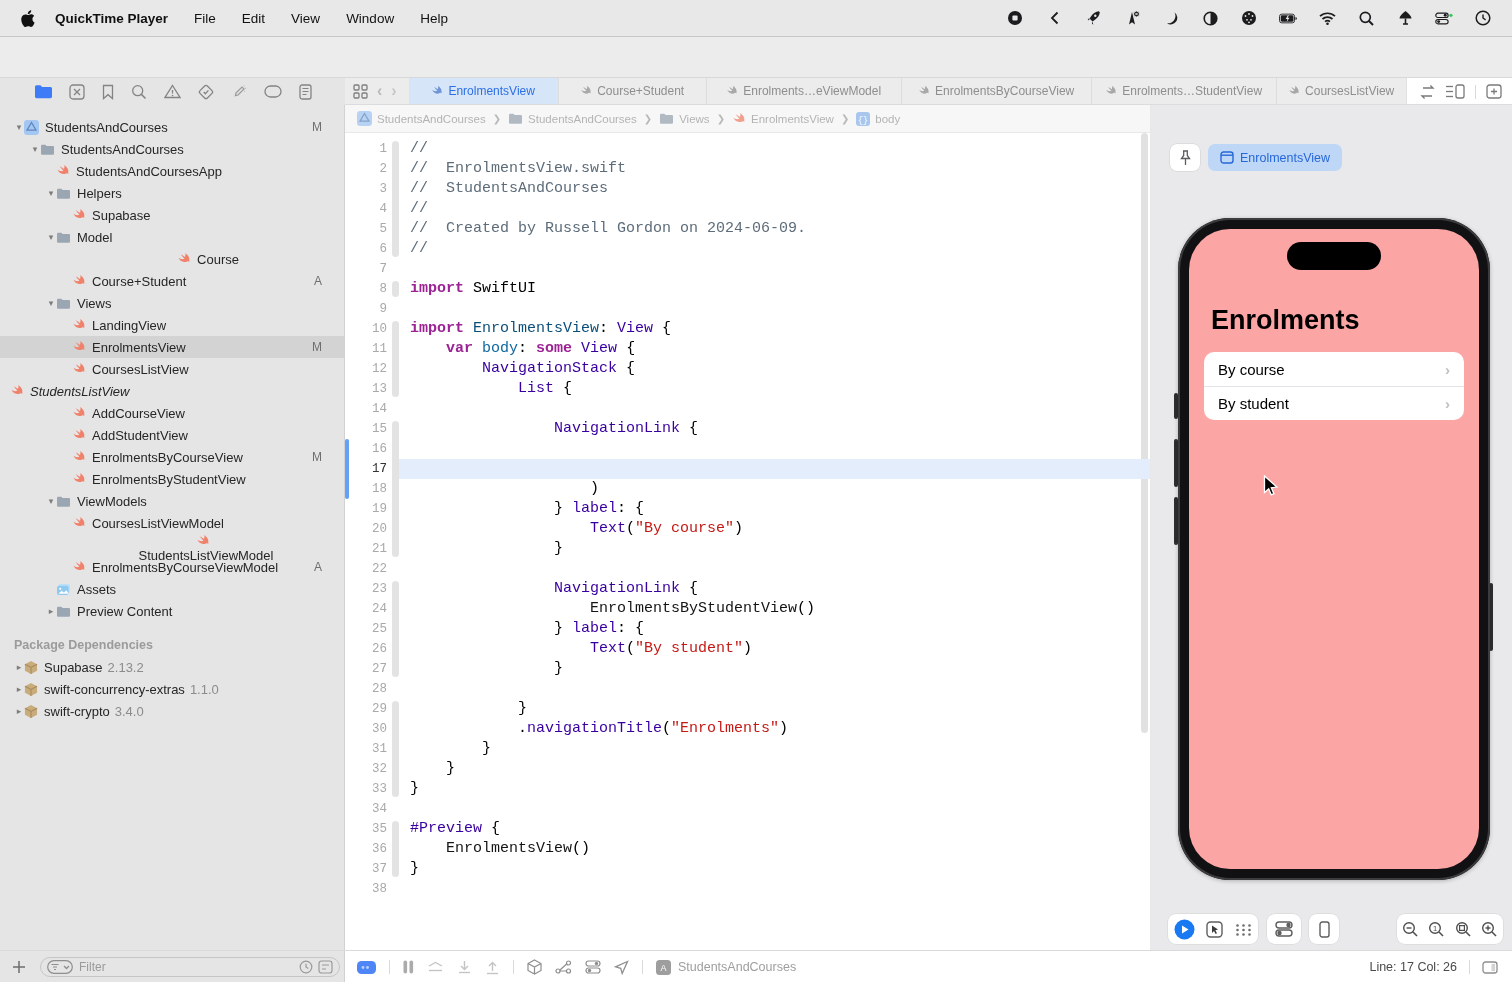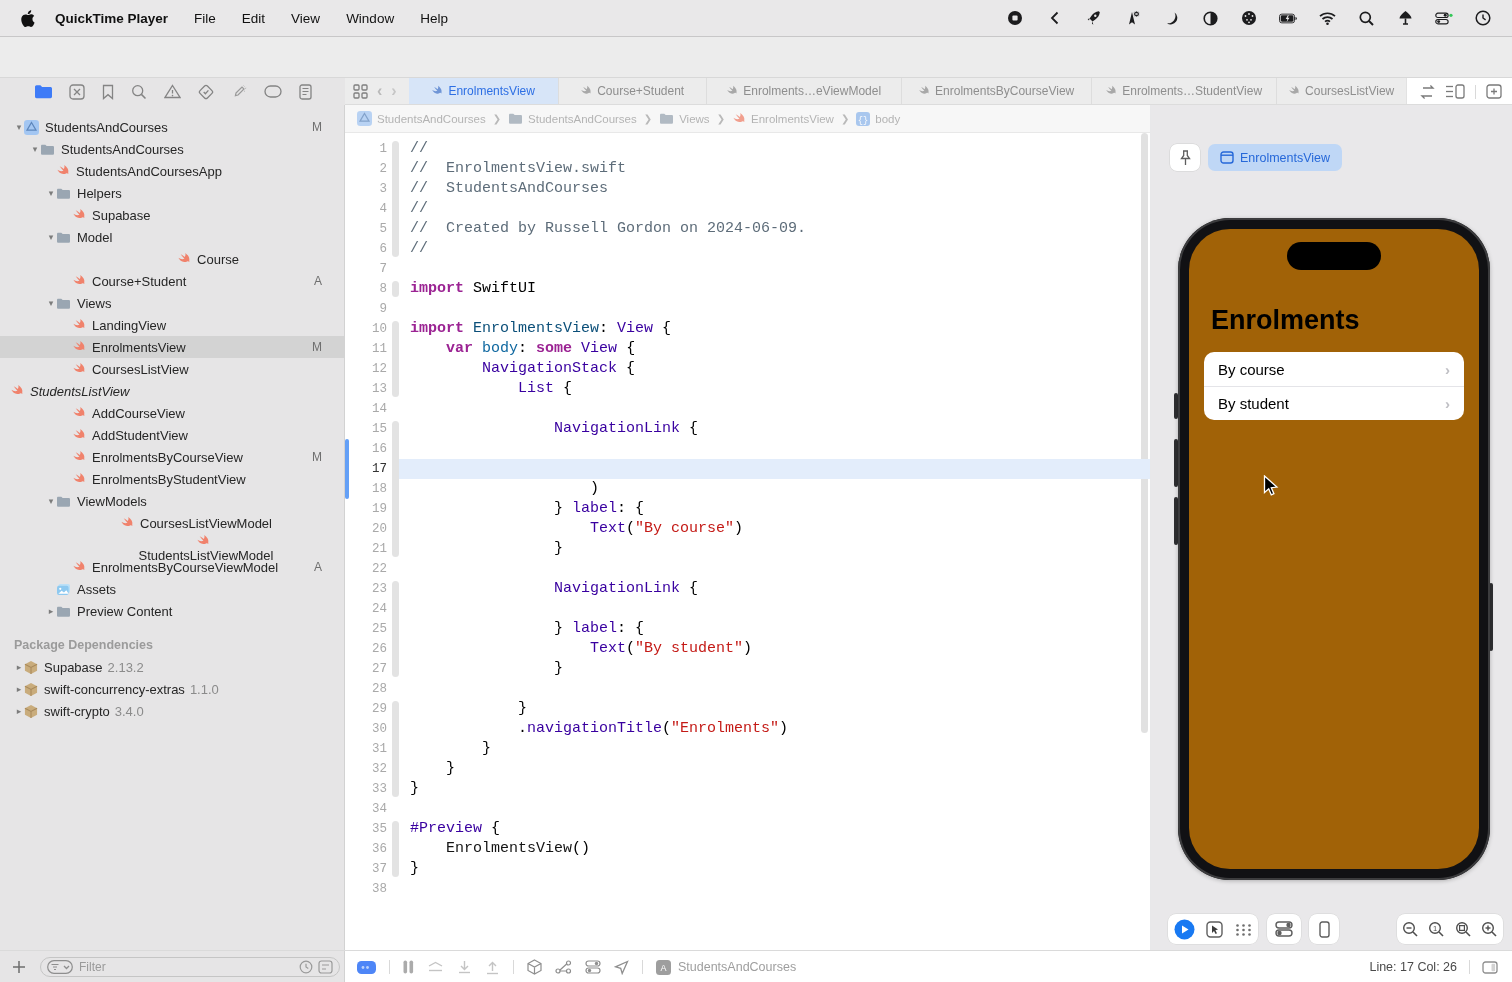--- a/index.html
+++ b/index.html
@@ -87,21 +87,21 @@
 
   
   #canvas { position:absolute; left:1151px; top:105px; width:361px; height:845px; background:#E9E8EA; }
   #pin-btn { position:absolute; left:19px; top:39px; width:30px; height:27px; background:#FFF;
     border-radius:7px; box-shadow:0 0 0 0.5px #D0D0D0; display:flex; align-items:center; justify-content:center; }
   #preview-chip { position:absolute; left:57px; top:39px; height:27px; background:#BFD7F6;
     border-radius:7px; display:flex; align-items:center; gap:6px; padding:0 12px;
     font-size:12.5px; color:#2668D9; }
   #phone { position:absolute; left:27px; top:113px; width:312px; height:662px; background:#111114;
     border-radius:52px; box-shadow:0 0 0 2px #3C3C3E inset, 0 1px 4px rgba(0,0,0,.25); }
-  #screen { position:absolute; left:11px; top:11px; right:11px; bottom:11px; background:#a16207;
+  #screen { position:absolute; left:11px; top:11px; right:11px; bottom:11px; background:#fca5a5;
     border-radius:41px; overflow:hidden;padding-left:28px; }
   #island { position:absolute; left:50%; top:13px; transform:translateX(-50%); width:94px; height:28px;
     background:#000; border-radius:15px; }
   #pv-title { position:absolute; left:22px; top:76px; font-size:27px; font-weight:bold; color:#000; }
   #pv-list { position:absolute; left:15px; top:123px; right:15px; background:#FFF; border-radius:10px; }
   .pv-row { height:34px; display:flex; align-items:center; padding:0 14px; font-size:15px; color:#000;
     position:relative; }
   .pv-row + .pv-row { border-top:0.5px solid #E4E4E8; }
   .pv-chev { margin-left:auto; color:#BFBFC4; font-size:15px; font-weight:bold; }
   .nub { position:absolute; width:4px; background:#2E2E31; border-radius:2px; }
@@ -647,21 +647,21 @@
       </div>
       <div class="trow" style="padding-left: 46px;">
         <span class="chev">▾</span>
         <span>
           <svg width="15" height="13" viewBox="0 0 16 14">
             <path d="M1 3.2C1 2.4 1.6 1.8 2.4 1.8h3.2l1.5 1.5h6.5c.8 0 1.4.6 1.4 1.4v6.5c0 .8-.6 1.4-1.4 1.4H2.4c-.8 0-1.4-.6-1.4-1.4z" fill="#9AA6B2"></path>
           </svg>
         </span>
         <span class="lbl">ViewModels</span>
       </div>
-      <div class="trow" style="padding-left: 62px; margin-left: 48px;">
+      <div class="trow" style="padding-left: 62px;">
         <span class="chev"></span>
         <span>
           <svg width="14" height="14" viewBox="0 0 16 16">
             <path d="M13.6 10.8c.9-1.8.6-4-.5-5.9C12.2 3.3 10.8 2 9.4 1c.6 1.7.3 3.4-.6 4.6C7.6 4.7 6 3.6 4.2 2.7c1.1 1.7 2.7 3.5 4.3 5-2.1 1-4.7.6-6.9-1 1.2 2.6 3.7 4.6 6.5 4.8 1.2.1 2.4-.1 3.4-.7 1-.6 1.9-.3 2.4.5.5-.9.2-1.7-.3-2.5z" fill="#F0826C"></path>
           </svg>
         </span>
         <span class="lbl">CoursesListViewModel</span>
       </div>
       <div class="trow" style="padding-left: 62px; flex-direction: column;">
         <span class="chev"></span>
@@ -760,21 +760,21 @@
       <div class="cl"><span class="num">14</span><span class="code"></span></div>
       <div class="cl"><span class="num">15</span><span class="code"><span class="pl">                </span><span class="ty">NavigationLink</span><span class="pl"> {</span></span></div>
       <div class="cl"><span class="num">16</span></div>
       <div class="cl cur"><span class="num">17</span><span class="code"><span class="pl">                        </span><span class="pp">viewModel</span><span class="pl">: </span><span class="pj">EnrolmentsByCourseViewModel</span><span class="pl">()</span></span></div>
       <div class="cl"><span class="num">18</span><span class="code"><span class="pl">                    )</span></span></div>
       <div class="cl"><span class="num">19</span><span class="code"><span class="pl">                } </span><span class="ty">label</span><span class="pl">: {</span></span></div>
       <div class="cl"><span class="num">20</span><span class="code"><span class="pl">                    </span><span class="ty">Text</span><span class="pl">(</span><span class="st">"By course"</span><span class="pl">)</span></span></div>
       <div class="cl"><span class="num">21</span><span class="code"><span class="pl">                }</span></span></div>
       <div class="cl"><span class="num">22</span><span class="code"></span></div>
       <div class="cl"><span class="num">23</span><span class="code"><span class="pl">                </span><span class="ty">NavigationLink</span><span class="pl"> {</span></span></div>
-      <div class="cl"><span class="num">24</span></div>
+      <div class="cl"><span class="num">24</span><span class="code"><span class="pl">                    </span><span class="pj">EnrolmentsByStudentView</span><span class="pl">()</span></span></div>
       <div class="cl"><span class="num">25</span><span class="code"><span class="pl">                } </span><span class="ty">label</span><span class="pl">: {</span></span></div>
       <div class="cl"><span class="num">26</span><span class="code"><span class="pl">                    </span><span class="ty">Text</span><span class="pl">(</span><span class="st">"By student"</span><span class="pl">)</span></span></div>
       <div class="cl"><span class="num">27</span><span class="code"><span class="pl">                }</span></span></div>
       <div class="cl"><span class="num">28</span><span class="code"></span></div>
       <div class="cl"><span class="num">29</span><span class="code"><span class="pl">            }</span></span></div>
       <div class="cl"><span class="num">30</span><span class="code"><span class="pl">            .</span><span class="ty">navigationTitle</span><span class="pl">(</span><span class="st">"Enrolments"</span><span class="pl">)</span></span></div>
       <div class="cl"><span class="num">31</span><span class="code"><span class="pl">        }</span></span></div>
       <div class="cl"><span class="num">32</span><span class="code"><span class="pl">    }</span></span></div>
       <div class="cl"><span class="num">33</span><span class="code"><span class="pl">}</span></span></div>
       <div class="cl"><span class="num">34</span><span class="code"></span></div>

